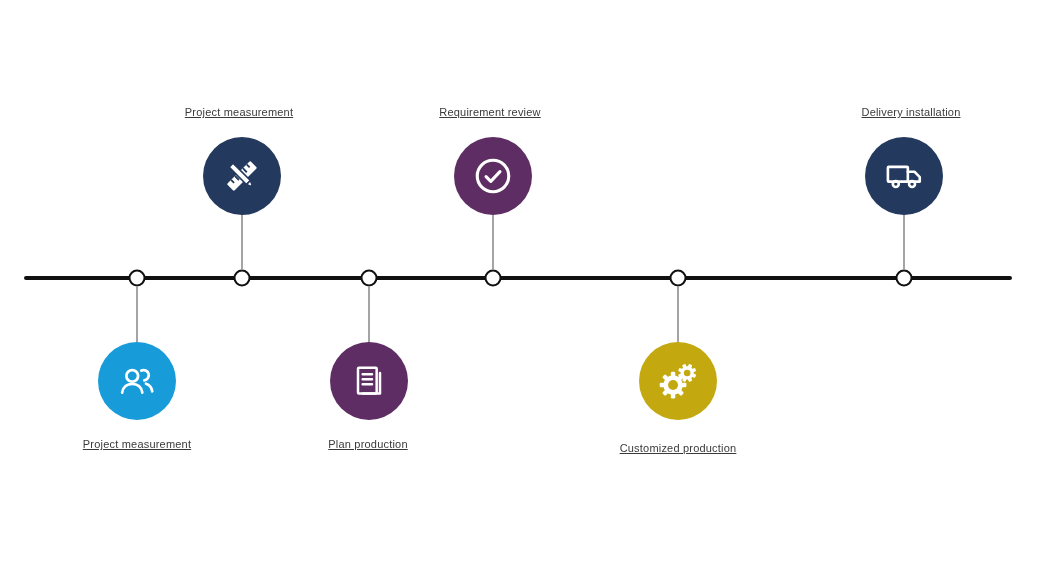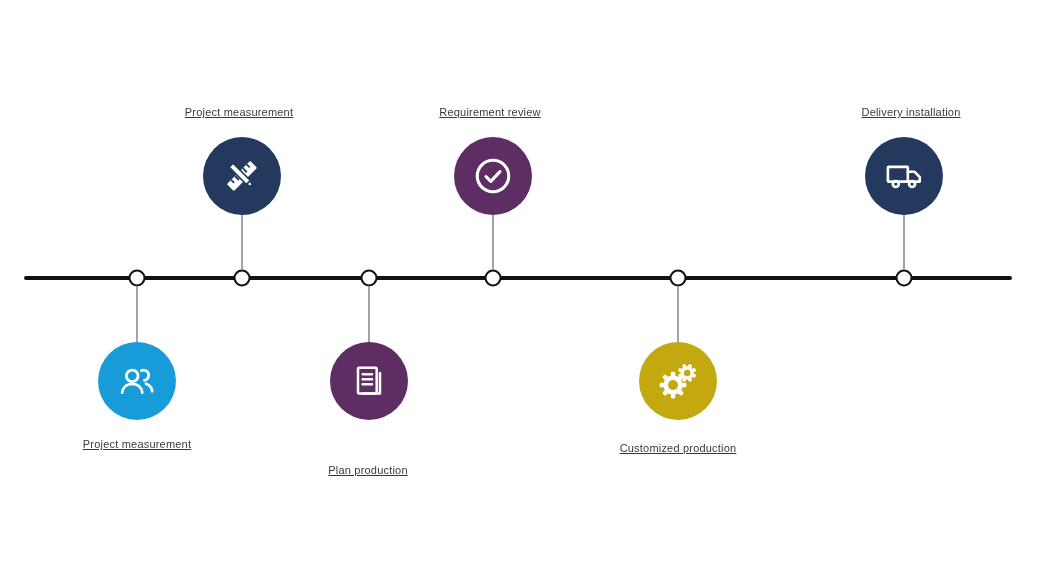--- a/index.html
+++ b/index.html
@@ -108,21 +108,21 @@
   <div class="connector" style="left:369px; top:287px; height:56px;"></div>
   <div class="icon-circle" style="left: 369px; top: 381px; background-color: rgb(94, 45, 100);">
     <span class="icon">
       <svg width="40" height="40" viewBox="0 0 24 24" fill="none" stroke="#ffffff" stroke-width="1.5" stroke-linecap="round" stroke-linejoin="round">
         <path d="M18.6 7.2v12.3H8.2"></path>
         <rect x="5.4" y="4" width="11.2" height="15.5" rx="0.6"></rect>
         <path d="M8.2 8h5.6 M8.2 11h5.6 M8.2 14h5.6"></path>
       </svg>
     </span>
   </div>
-  <div class="node-label" style="left:368px; top:444px;margin-top:26px;">Plan production</div>
+  <div class="node-label" style="left:368px; top:444px;">Plan production</div>
 
   <div class="timeline-dot" style="left:493px; top:278px;"></div>
   <div class="connector" style="left:493px; top:215px; height:54px;"></div>
   <div class="icon-circle" style="left: 493px; top: 176px; background-color: rgb(94, 45, 100);">
     <span class="icon">
       <svg width="44" height="44" viewBox="0 0 24 24" fill="none" stroke="#ffffff" stroke-width="1.7" stroke-linecap="round" stroke-linejoin="round">
         <circle cx="12" cy="12" r="8.6"></circle>
         <path d="M8.2 12.3l2.6 2.6 5-5.3"></path>
       </svg>
     </span>

